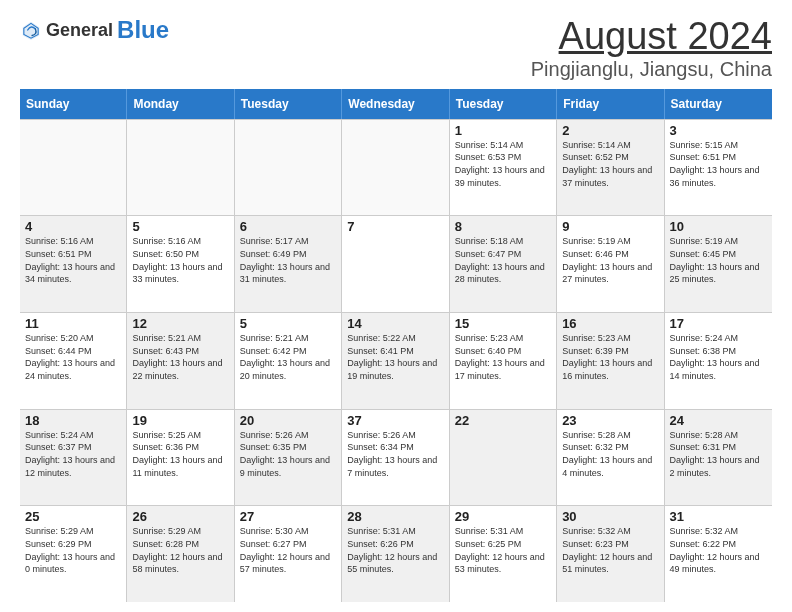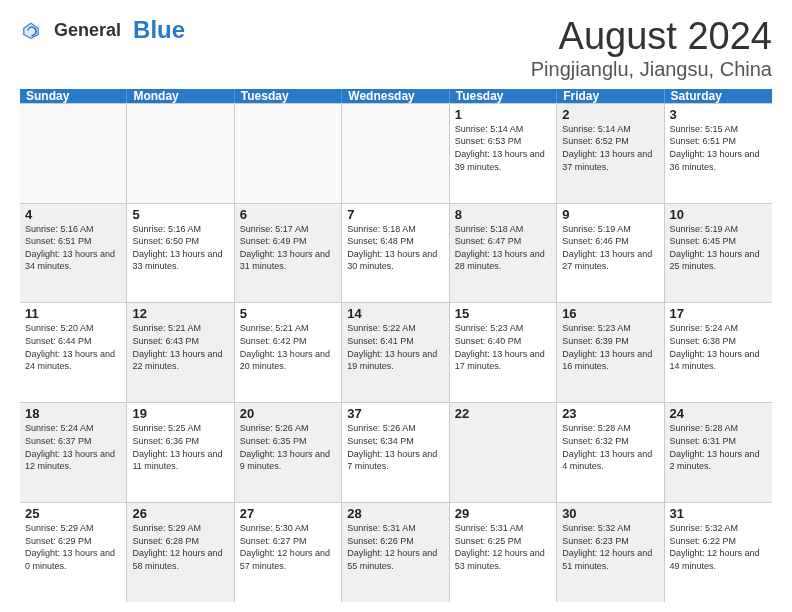--- a/index.html
+++ b/index.html
@@ -24,21 +24,21 @@
       margin-bottom: 8px;
     }
     .logo-area {
       display: flex;
       flex-direction: column;
       align-items: flex-start;
     }
     .logo {
       display: flex;
       align-items: center;
-      gap: 12px;
+      gap: 4px;
     }
     .logo-text-general {
       font-size: 18px;
       font-weight: bold;
       color: #333;
     }
     .logo-text-blue {
       font-size: 24px;
       font-weight: bold;
       color: #2979c9;
@@ -48,40 +48,41 @@
       height: 22px;
     }
     .title-area {
       text-align: right;
     }
     .month-title {
       font-size: 38px;
       color: #333;
       font-weight: 300;
       line-height: 1.1;
+      text-decoration: underline;
     }
     .location {
       font-size: 20px;
       color: #555;
     }
     .calendar {
       flex: 1;
       display: flex;
       flex-direction: column;
     }
     .cal-header {
       display: grid;
       grid-template-columns: repeat(7, 1fr);
       background: #2979c9;
     }
     .cal-header-cell {
       color: #fff;
       font-size: 12px;
       font-weight: bold;
-      padding: 0 6px;
+      padding: 8px 6px;
       text-align: left;
       border-right: 1px solid #5599dd;
     }
     .cal-header-cell:last-child { border-right: none; }
     .cal-body {
       flex: 1;
       display: grid;
       grid-template-rows: repeat(5, 1fr);
     }
     .cal-row {
@@ -191,24 +192,20 @@
           </div>
           <div class="cal-cell shaded">
             <div class="day-num">6</div>
             <div class="day-info">Sunrise: 5:17 AM
 Sunset: 6:49 PM
 Daylight: 13 hours
 and 31 minutes.</div>
           </div>
           <div class="cal-cell">
             <div class="day-num">7</div>
-            <div class="day-info">Sunrise: 5:18 AM
-Sunset: 6:48 PM
-Daylight: 13 hours
-and 30 minutes.</div>
           </div>
           <div class="cal-cell shaded">
             <div class="day-num">8</div>
             <div class="day-info">Sunrise: 5:18 AM
 Sunset: 6:47 PM
 Daylight: 13 hours
 and 28 minutes.</div>
           </div>
           <div class="cal-cell">
             <div class="day-num">9</div>

